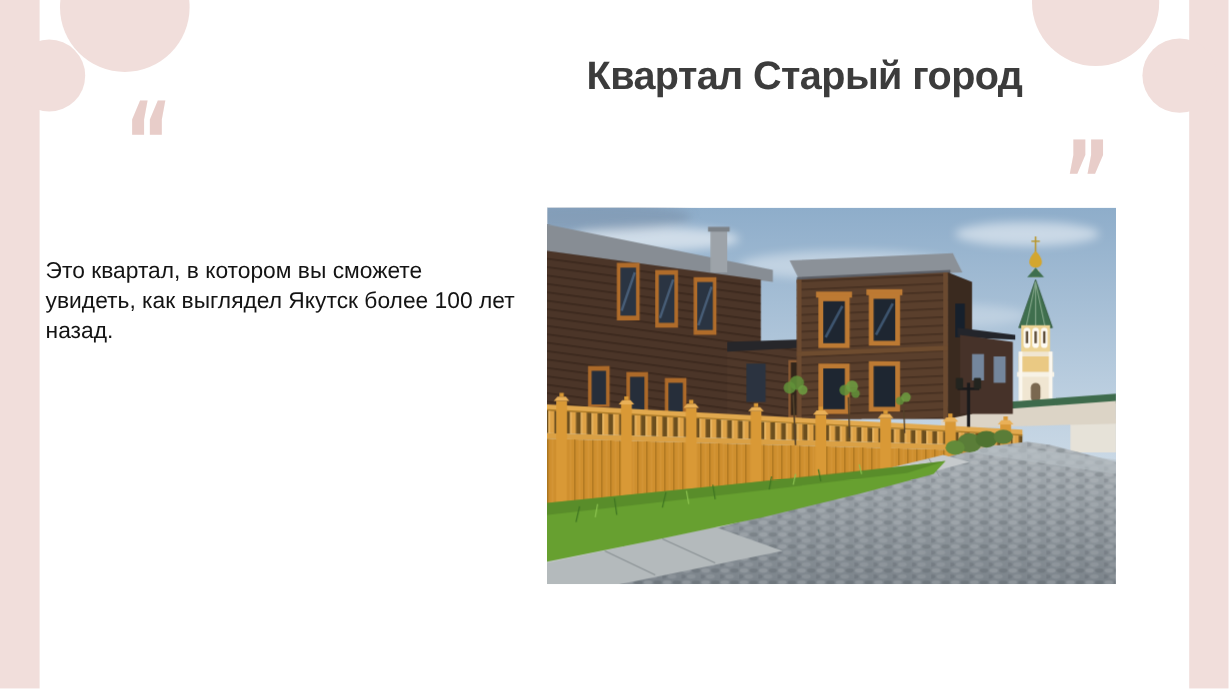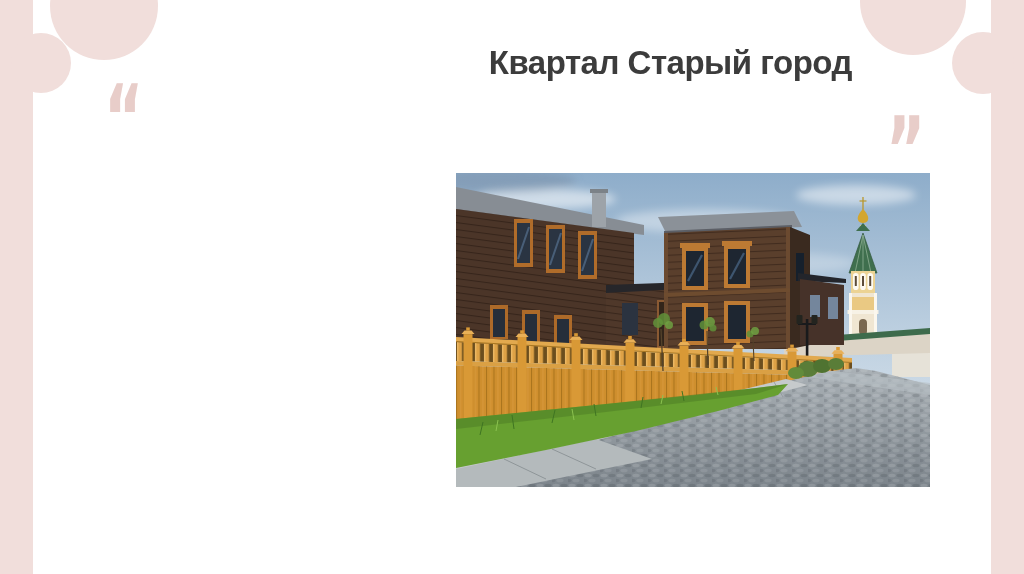--- a/index.html
+++ b/index.html
@@ -47,20 +47,23 @@
   <div id="tl-small" class="circ pink"></div>
   <div id="tr-big" class="circ pink"></div>
   <div id="tr-small" class="circ pink"></div>
 
   <div id="quote-open" class="quote">“</div>
   <div id="quote-close" class="quote">”</div>
 
   <div id="title">Квартал Старый город</div>
 
   <div id="body-text">
+    <p class="para">Это квартал, в котором вы сможете
+увидеть, как выглядел Якутск более 100 лет
+назад.</p>
   </div>
 
   <div id="photo">
     <svg width="474" height="314" viewBox="0 0 474 314" xmlns="http://www.w3.org/2000/svg">
       <defs>
         <linearGradient id="sky" x1="0" y1="0" x2="0" y2="1">
           <stop offset="0" stop-color="#8eadca"></stop>
             <stop offset="0.5" stop-color="#bccfe0"></stop>
             <stop offset="1" stop-color="#e4eaef"></stop>
         </linearGradient>

